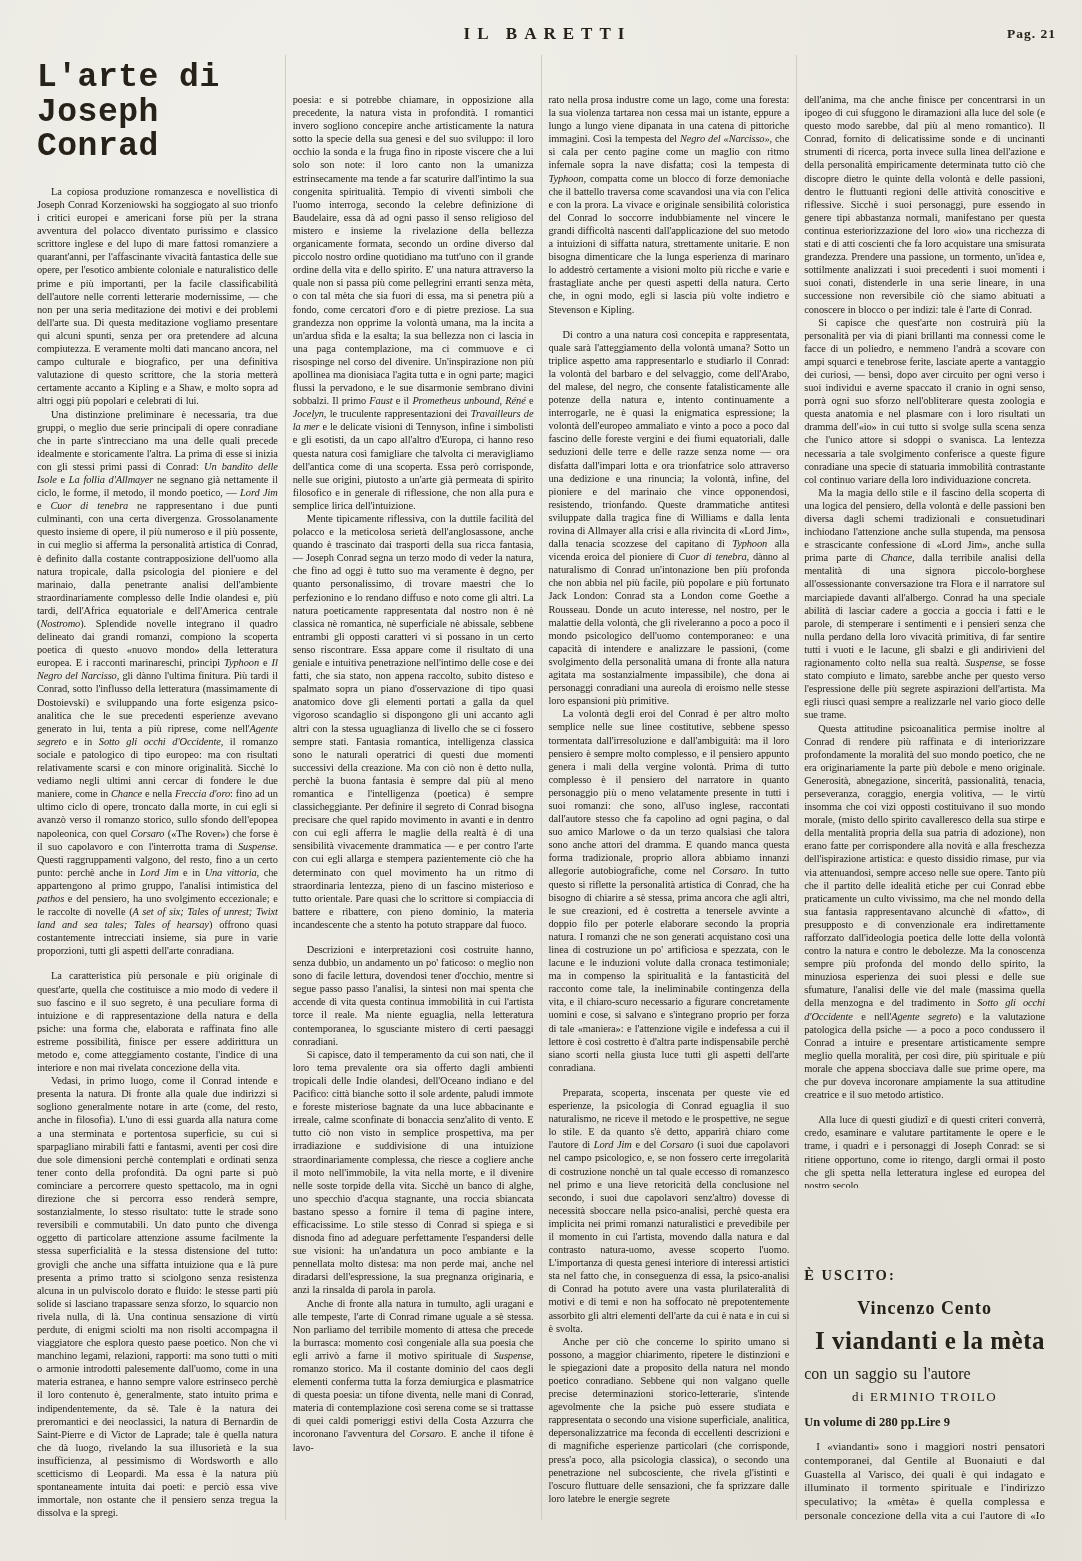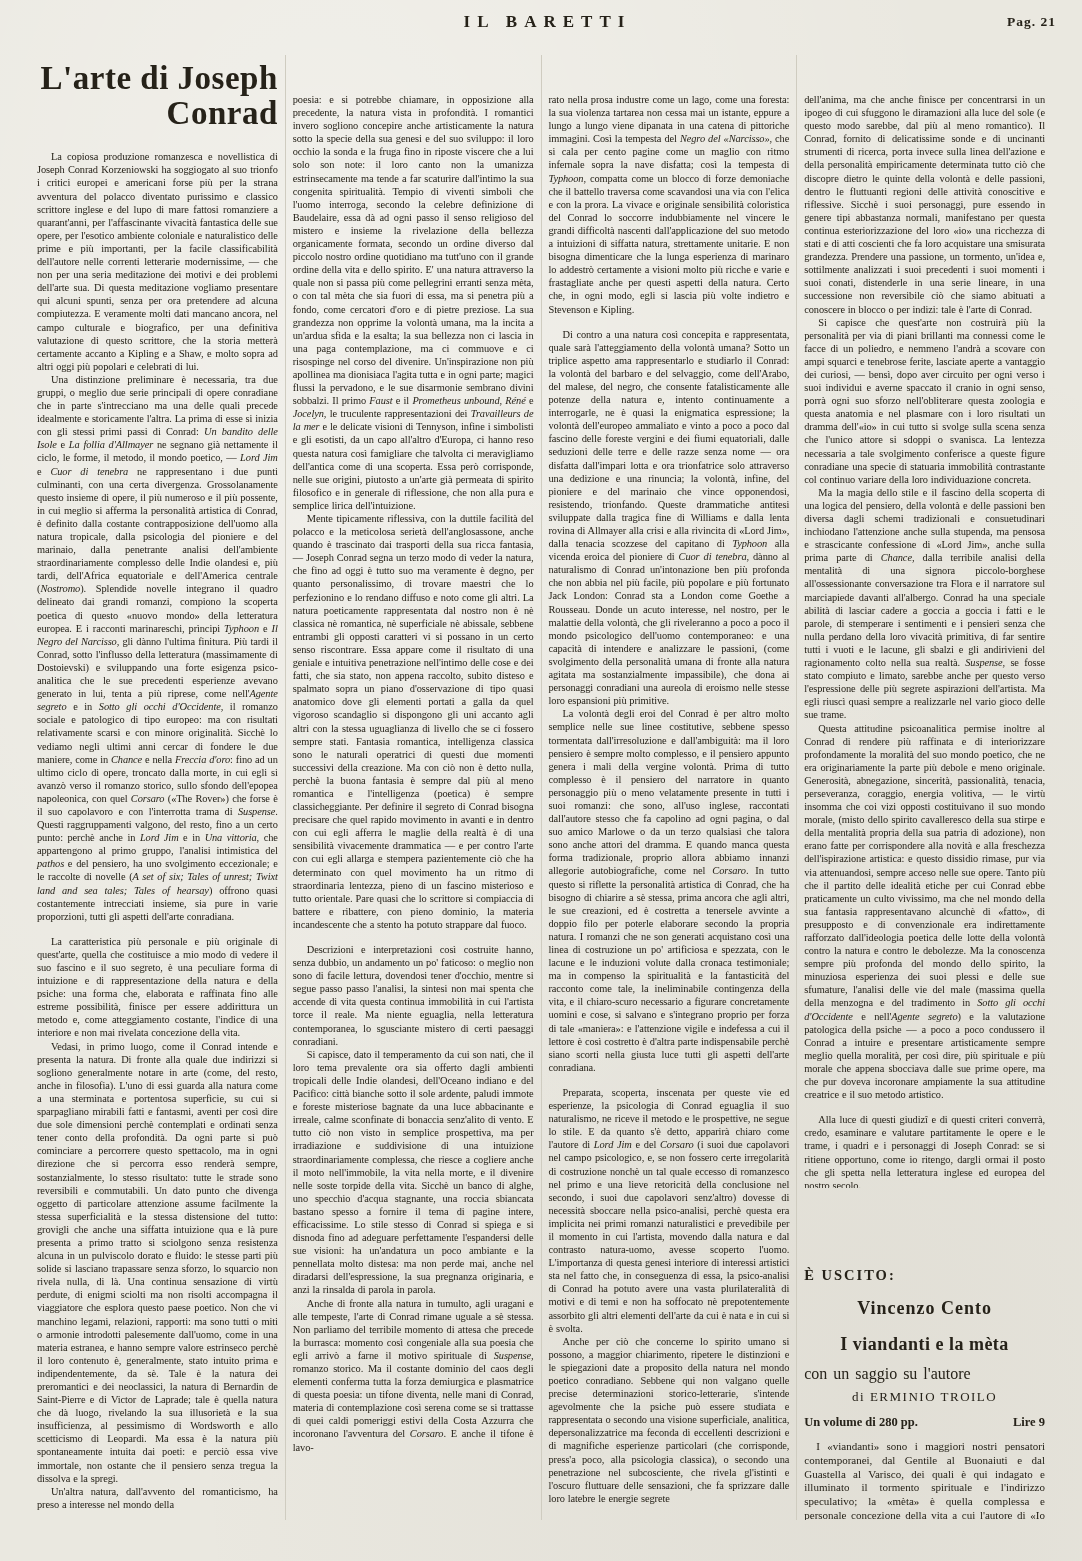--- a/index.html
+++ b/index.html
@@ -7,54 +7,54 @@
   body { width:1082px; height:1561px; background:#dcdad2; font-family:"Liberation Serif","DejaVu Serif",serif; }
   .page {
     position:relative; width:1082px; height:1561px; overflow:hidden;
     background:
       radial-gradient(ellipse at 30% 20%, rgba(255,255,255,.35), rgba(0,0,0,0) 60%),
       radial-gradient(ellipse at 80% 90%, rgba(120,110,90,.08), rgba(0,0,0,0) 55%),
       var(--paper);
     color:var(--ink);
   }
   
-  .header { position:absolute; top:8px; left:0; width:100%; height:34px;padding-left:13px; }
+  .header { position:absolute; top:20px; left:0; width:100%; height:34px;padding-left:13px; }
   .masthead {
     text-align:center; font-weight:bold; font-size:17px; letter-spacing:7px;
     padding-top:4px;
   }
   .page-num { position:absolute; right:26px; top:6px; font-weight:bold; font-size:13.5px; letter-spacing:1px;text-align:center; }
   
   .columns {
     position:absolute; top:55px; left:30px; width:1022px; height:1465px;
     display:flex; overflow:hidden;
   }
   .col { flex:1 1 0; height:100%; overflow:hidden; padding:38px 7px 0 7px; position:relative; }
   .col + .col { border-left:1px solid var(--rule); }
   .col1 { padding-top:0; }
   .article-title {
-    font-size:33px; font-weight:bold; text-align:right; line-height:1.05;
-    letter-spacing:.5px; margin:6px 0 20px 0; font-family:Liberation Serif, serif;
+    font-size:33px; font-weight:bold; text-align:left; line-height:1.05;
+    letter-spacing:.5px; margin:6px 0 20px 0; font-family:Liberation Mono, monospace;
   }
   .p {
     font-size:10.4px; line-height:13.1px; text-align:justify; letter-spacing:-.1px;
     text-indent:14px; word-spacing:.4px; color:var(--ink);
   }
   .p.noindent { text-indent:0; }
   .p.gap { margin-top:12px; }
   
   .col4-text { max-height:1095px; overflow:hidden; }
   
   .ad { position:absolute; top:1212px; left:7px; right:7px; }
   .ad-announcement { font-weight:bold; font-size:14.5px; letter-spacing:2px; }
   .ad-author { text-align:center; font-weight:bold; font-size:18px; margin-top:14px; letter-spacing:1px; }
-  .ad-title { text-align:center; font-weight:bold; font-size:18px; margin-top:15px; letter-spacing:.5px; }
+  .ad-title { text-align:right; font-weight:bold; font-size:25px; margin-top:8px; letter-spacing:.5px; }
   .ad-subtitle { font-size:16px; margin-top:10px; word-spacing:2px; }
   .ad-essay-author { text-align:center; font-weight:normal; font-size:13px; margin-top:6px; letter-spacing:1.5px; }
-  .ad-volume-row { display:flex; justify-content:space-between; font-weight:bold; font-size:12.5px; margin-top:10px; }
+  .ad-volume-row { display:flex; justify-content:flex-start; font-weight:bold; font-size:12.5px; margin-top:10px; }
   .ad-description { margin-top:10px; font-size:11px; line-height:13.8px; text-align:justify; text-indent:12px; word-spacing:1px; }
 </style>
 </head>
 <body>
 
 <div class="page">
 
   <div class="header">
     <div class="masthead">IL BARETTI</div>
     <div class="page-num">Pag. 21</div>

